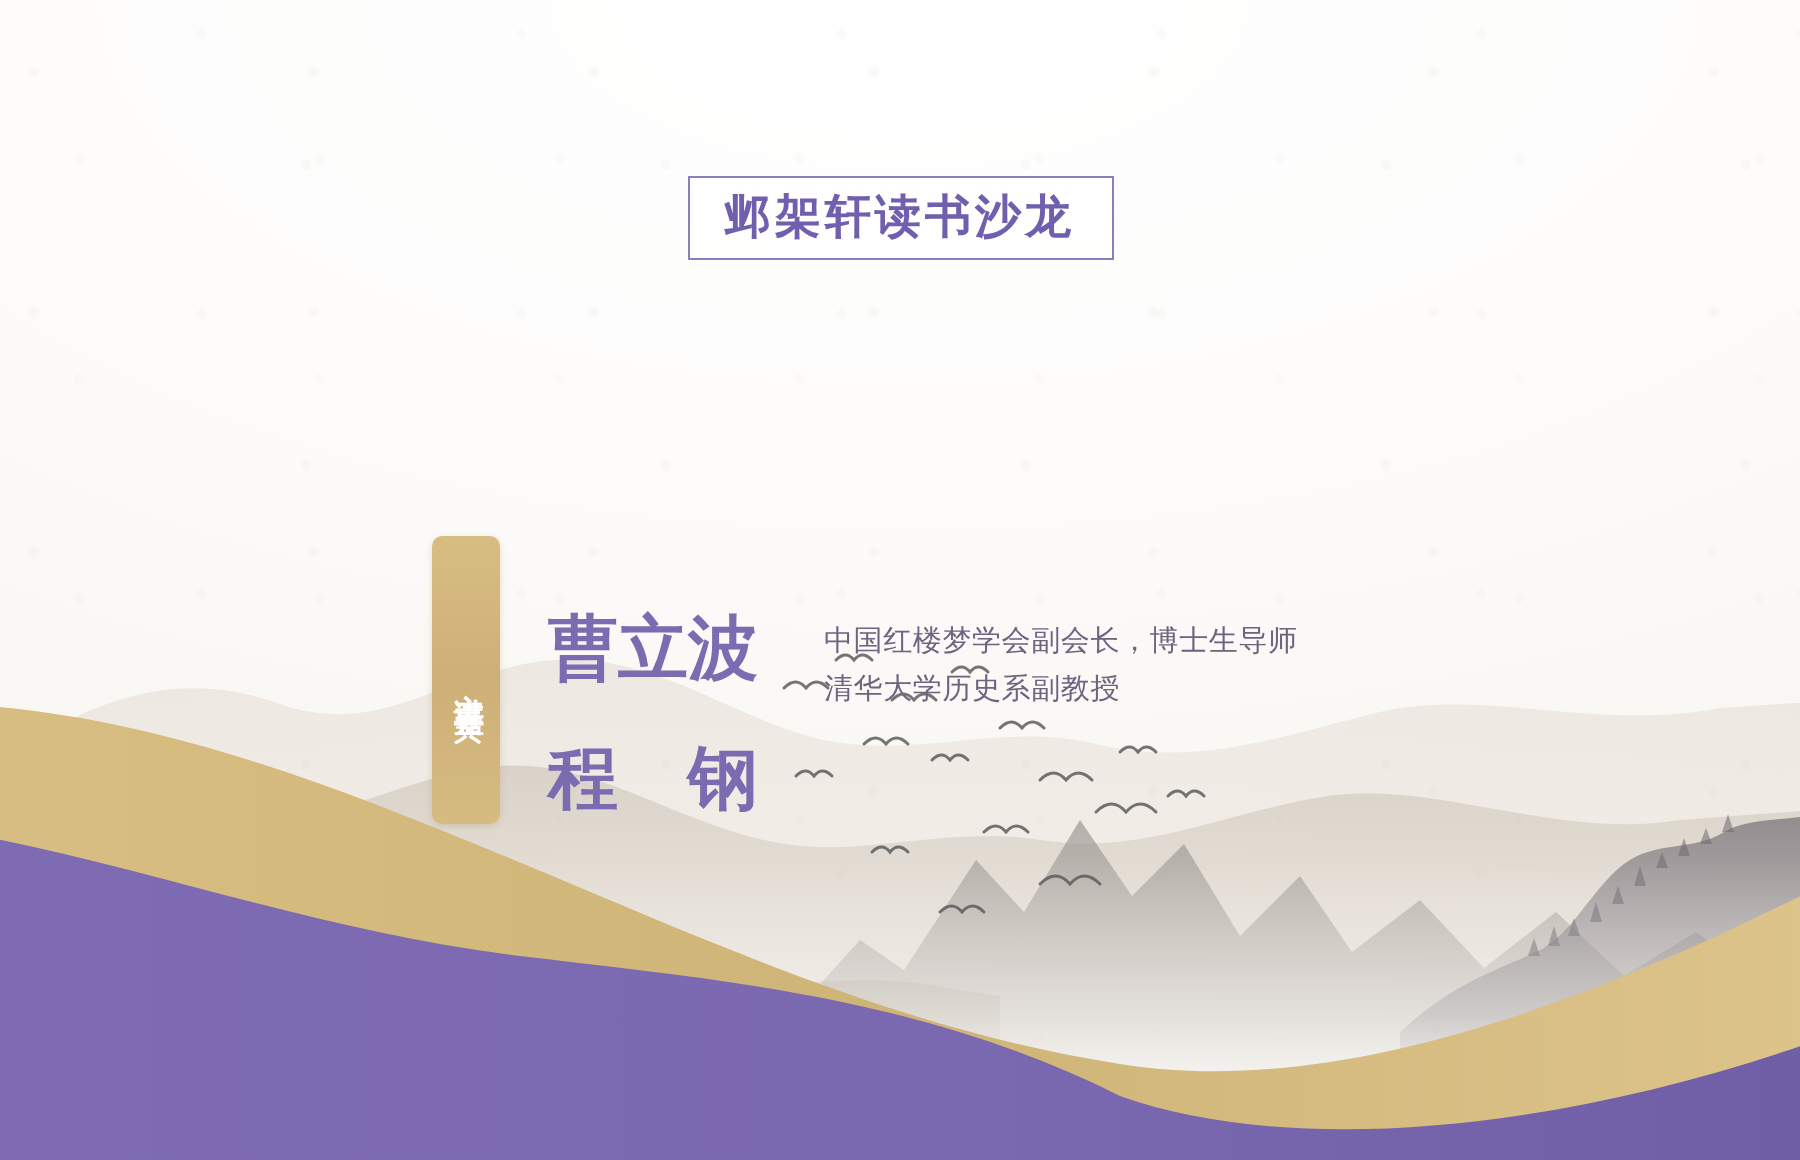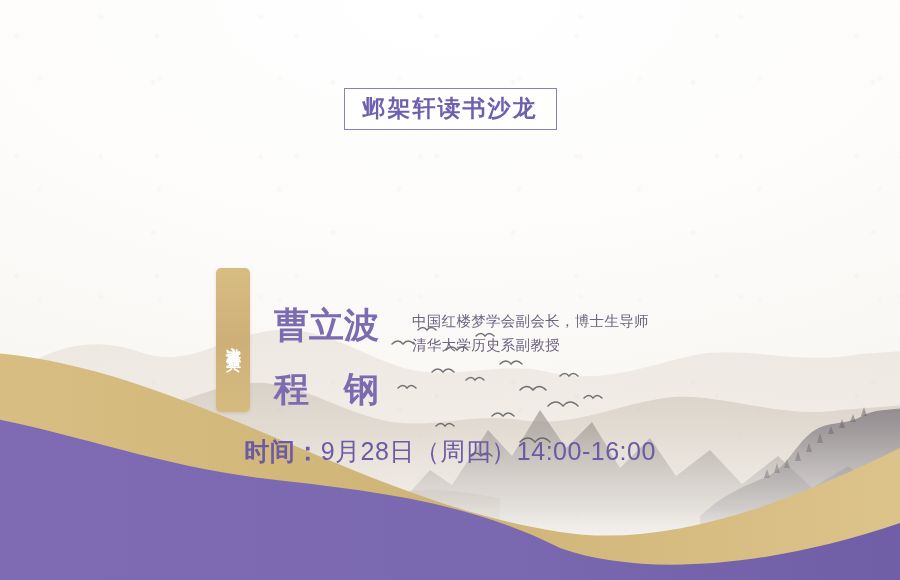--- a/index.html
+++ b/index.html
@@ -244,17 +244,14 @@
         </div>
       </div>
 
       <div class="speaker">
         <div class="sp-name spaced">程　钢</div>
       </div>
 
     </div>
   </div>
 
-  <div class="time">
-    <b>时间：</b><span>9月28日（周四）14:00-16:00</span>
-  </div>
 
 </div>
 
 </body></html>

